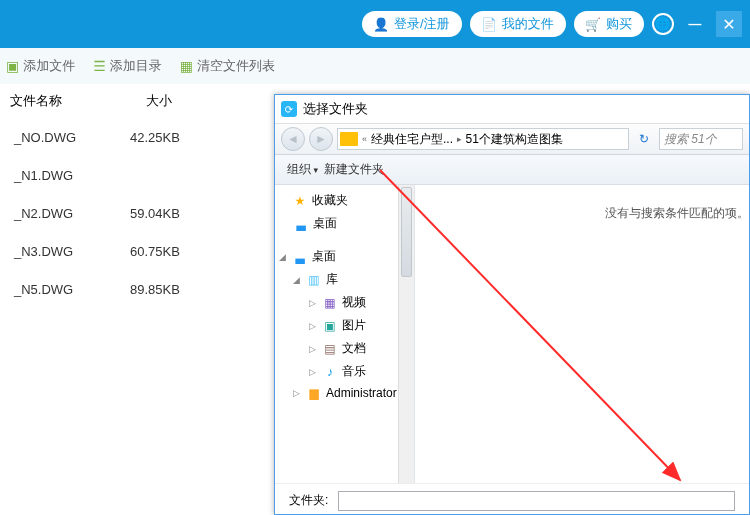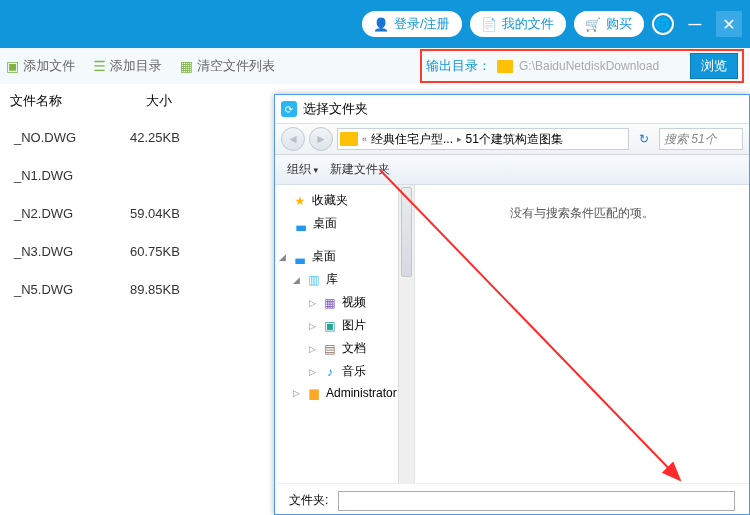--- a/index.html
+++ b/index.html
@@ -36,37 +36,37 @@
 .dlg-nav { height: 32px; background: linear-gradient(#fcfcfc,#eef2f6); border-top:1px solid #e0e0e0; border-bottom: 1px solid #d0d6dc; display: flex; align-items: center; padding: 0 6px; gap: 4px; font-size: 12px; }
 .nav-arrow { width: 24px; height: 24px; border-radius: 50%; background: linear-gradient(#f0f4f8,#dde4eb); border:1px solid #c0c8d0; display:flex; align-items:center; justify-content:center; color:#5a6470; cursor:pointer; }
 .nav-arrow.disabled { color: #b8c0c8; }
 .crumb { flex: 1; height: 22px; border: 1px solid #c8d0d8; background: #fff; display: flex; align-items: center; padding: 0 2px; gap: 2px; font-size: 12px; overflow:hidden; }
 .crumb-folder { width:18px; height:14px; background:#ffc107; border-radius:1px; display:inline-block; flex-shrink:0; }
 .crumb span { white-space: nowrap; }
 .crumb-tri { color: #666; font-size: 9px; padding: 0 2px; }
 .refresh { width:22px; height:22px; color:#1976d2; display:flex; align-items:center; justify-content:center; cursor:pointer; }
 .search-box { width: 84px; height: 22px; border: 1px solid #c8d0d8; background: #fff; display: flex; align-items: center; padding: 0 4px; color: #888; font-size: 12px; font-style: italic; overflow:hidden; white-space:nowrap; }
 
-.dlg-tools { height: 30px; background: linear-gradient(#f7fafd,#eaf0f6); border-bottom: 1px solid #d8dee4; display: flex; align-items: center; padding: 0 12px; gap: 12px; font-size: 12px; color: #333; }
+.dlg-tools { height: 30px; background: linear-gradient(#f7fafd,#eaf0f6); border-bottom: 1px solid #d8dee4; display: flex; align-items: center; padding: 0 12px; gap: 6px; font-size: 12px; color: #333; }
 .dlg-tools span { cursor: pointer; }
 .dlg-tools .opt::after { content:" ▾"; font-size:9px; }
 
 .dlg-body { display: flex; height: 298px; }
 .tree { width: 140px; border-right: 1px solid #e0e5ea; overflow: hidden; padding: 4px 0; font-size: 12px; position:relative; }
 .tree-scroll { position:absolute; right:0; top:0; bottom:0; width:16px; background:#f0f0f0; border-left:1px solid #dcdcdc; }
 .tree-thumb { position:absolute; left:2px; right:2px; top:2px; height:90px; background:linear-gradient(#e8ecef,#d4dae0); border:1px solid #c0c8ce; border-radius:2px; }
 .tree-item { display: flex; align-items: center; gap: 4px; padding: 3px 4px; cursor: pointer; white-space:nowrap; }
 .tree-group { margin-bottom: 10px; }
 .ind1 { padding-left: 18px; } .ind2 { padding-left: 34px; }
 .tri { width: 9px; color: #888; font-size: 9px; display:inline-block; }
 .ic { width: 16px; height: 14px; display: inline-flex; align-items:center; justify-content:center; font-size:12px; }
 .ic-fav { color:#ffb300; } .ic-desk { color:#2196f3; } .ic-lib { color:#4fc3f7; }
 .ic-vid { color:#7e57c2; } .ic-pic { color:#26a69a; } .ic-doc { color:#8d6e63; } .ic-mus { color:#039be5; } .ic-user { color:#ffa726; }
 
-.content { flex: 1; display: flex; align-items: flex-start; justify-content: center; padding-top: 20px; font-size: 12px; color: #555; }
+.content { flex: 1; display: flex; align-items: flex-start; justify-content: flex-end; padding-top: 20px; font-size: 12px; color: #555; }
 
 .dlg-bottom { height: 34px; display: flex; align-items: center; padding: 0 14px; gap: 10px; font-size: 12px; border-top:1px solid #eee; }
 .folder-input { flex: 1; height: 20px; border: 1px solid #abadb3; outline:none; padding:0 2px; }
 
 .arrow-svg { position:absolute; left:370px; top:160px; pointer-events:none; }
 </style>
 </head>
 <body>
 
 <div class="top-bar">
@@ -94,26 +94,20 @@
     <span class="tb-icon">▣</span>
     <span>添加文件</span>
   </div>
   <div class="tb-item">
     <span class="tb-icon">☰</span>
     <span>添加目录</span>
   </div>
   <div class="tb-item">
     <span class="tb-icon">▦</span>
     <span>清空文件列表</span>
-  </div>
-  <div class="output-box">
-    <span class="out-label">输出目录：</span>
-    <span class="folder-ic"></span>
-    <span class="out-path">G:\BaiduNetdiskDownload</span>
-    <span class="browse-btn">浏览</span>
   </div>
 </div>
 
 <div class="headers">
   <div class="h-name">文件名称</div>
   <div class="h-size">大小</div>
 </div>
 
 <div class="file-list">
   <div class="file-row">

